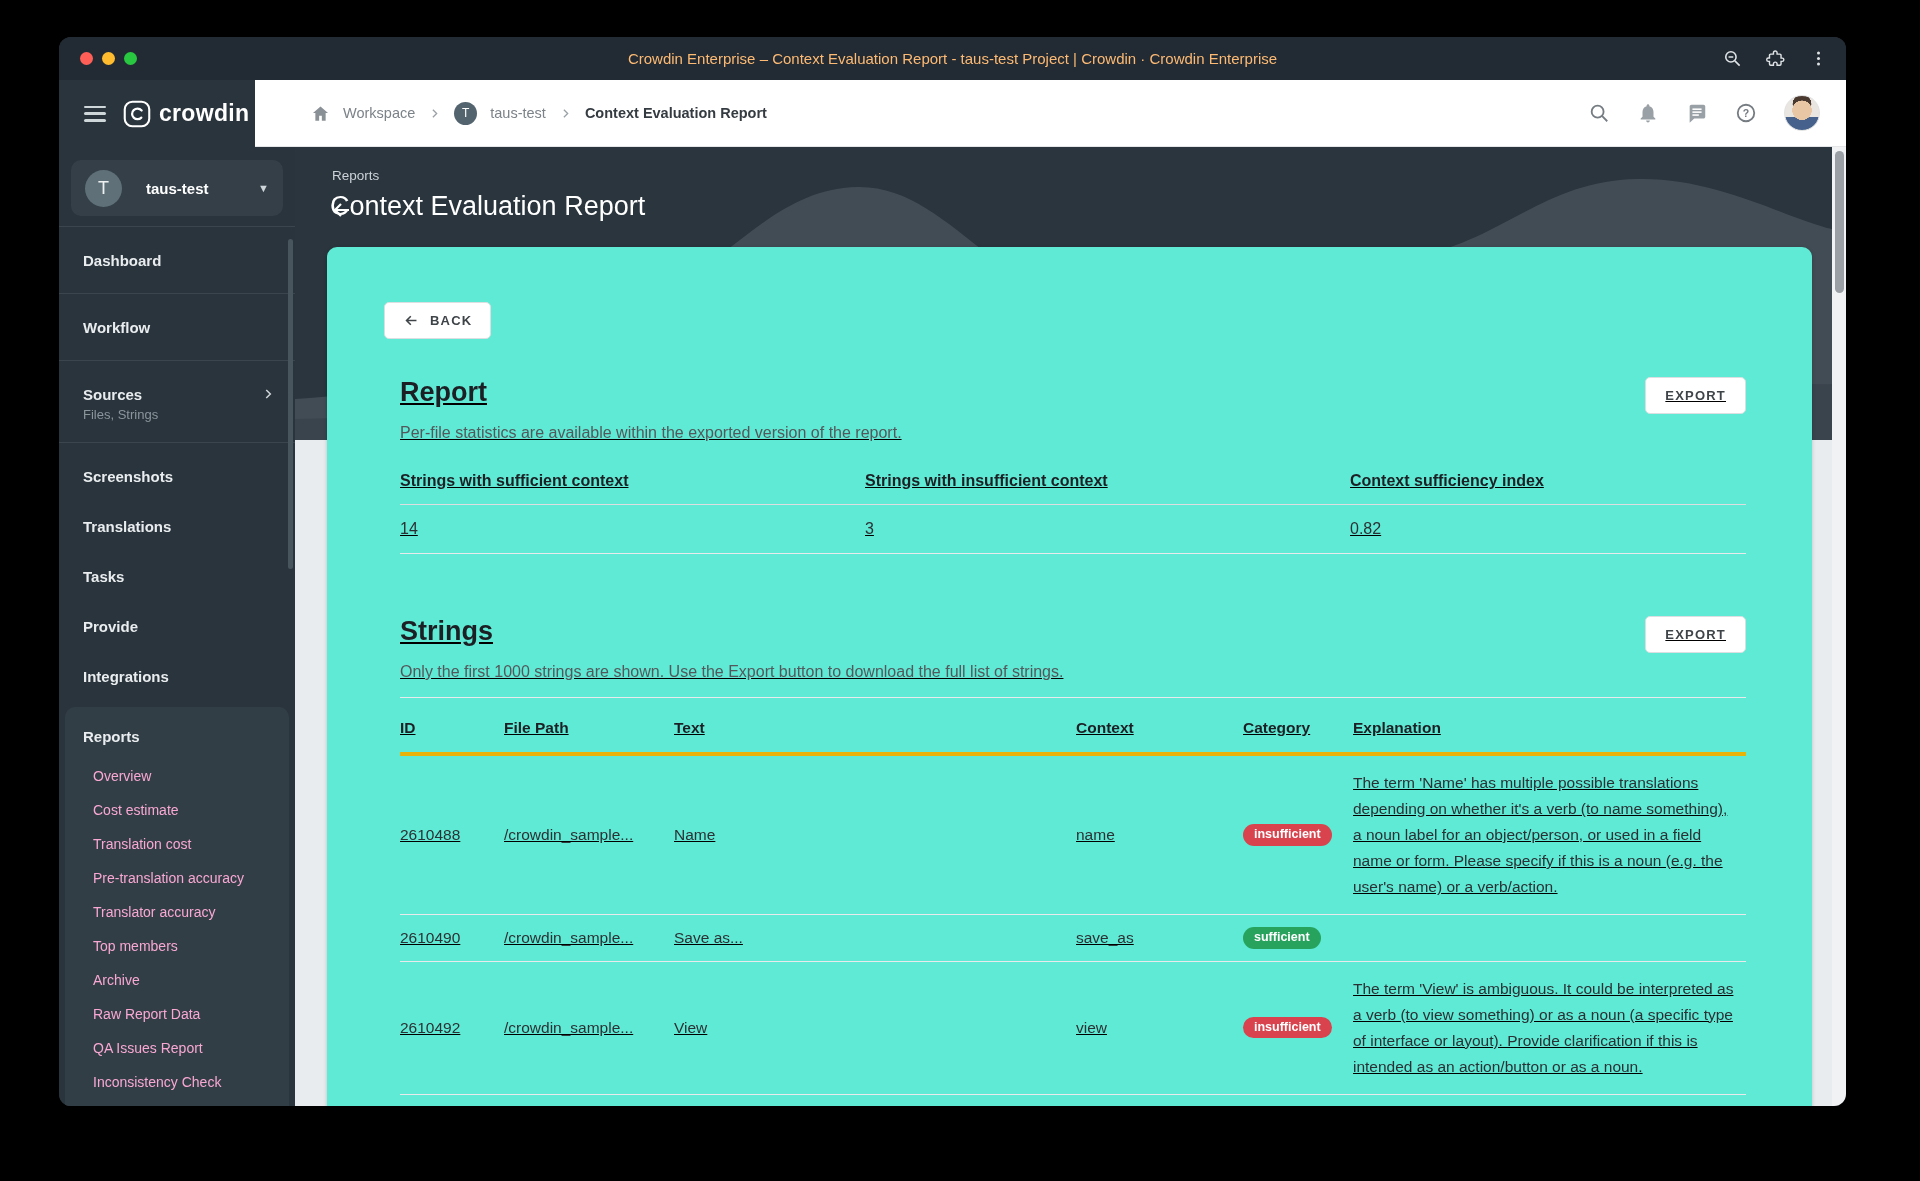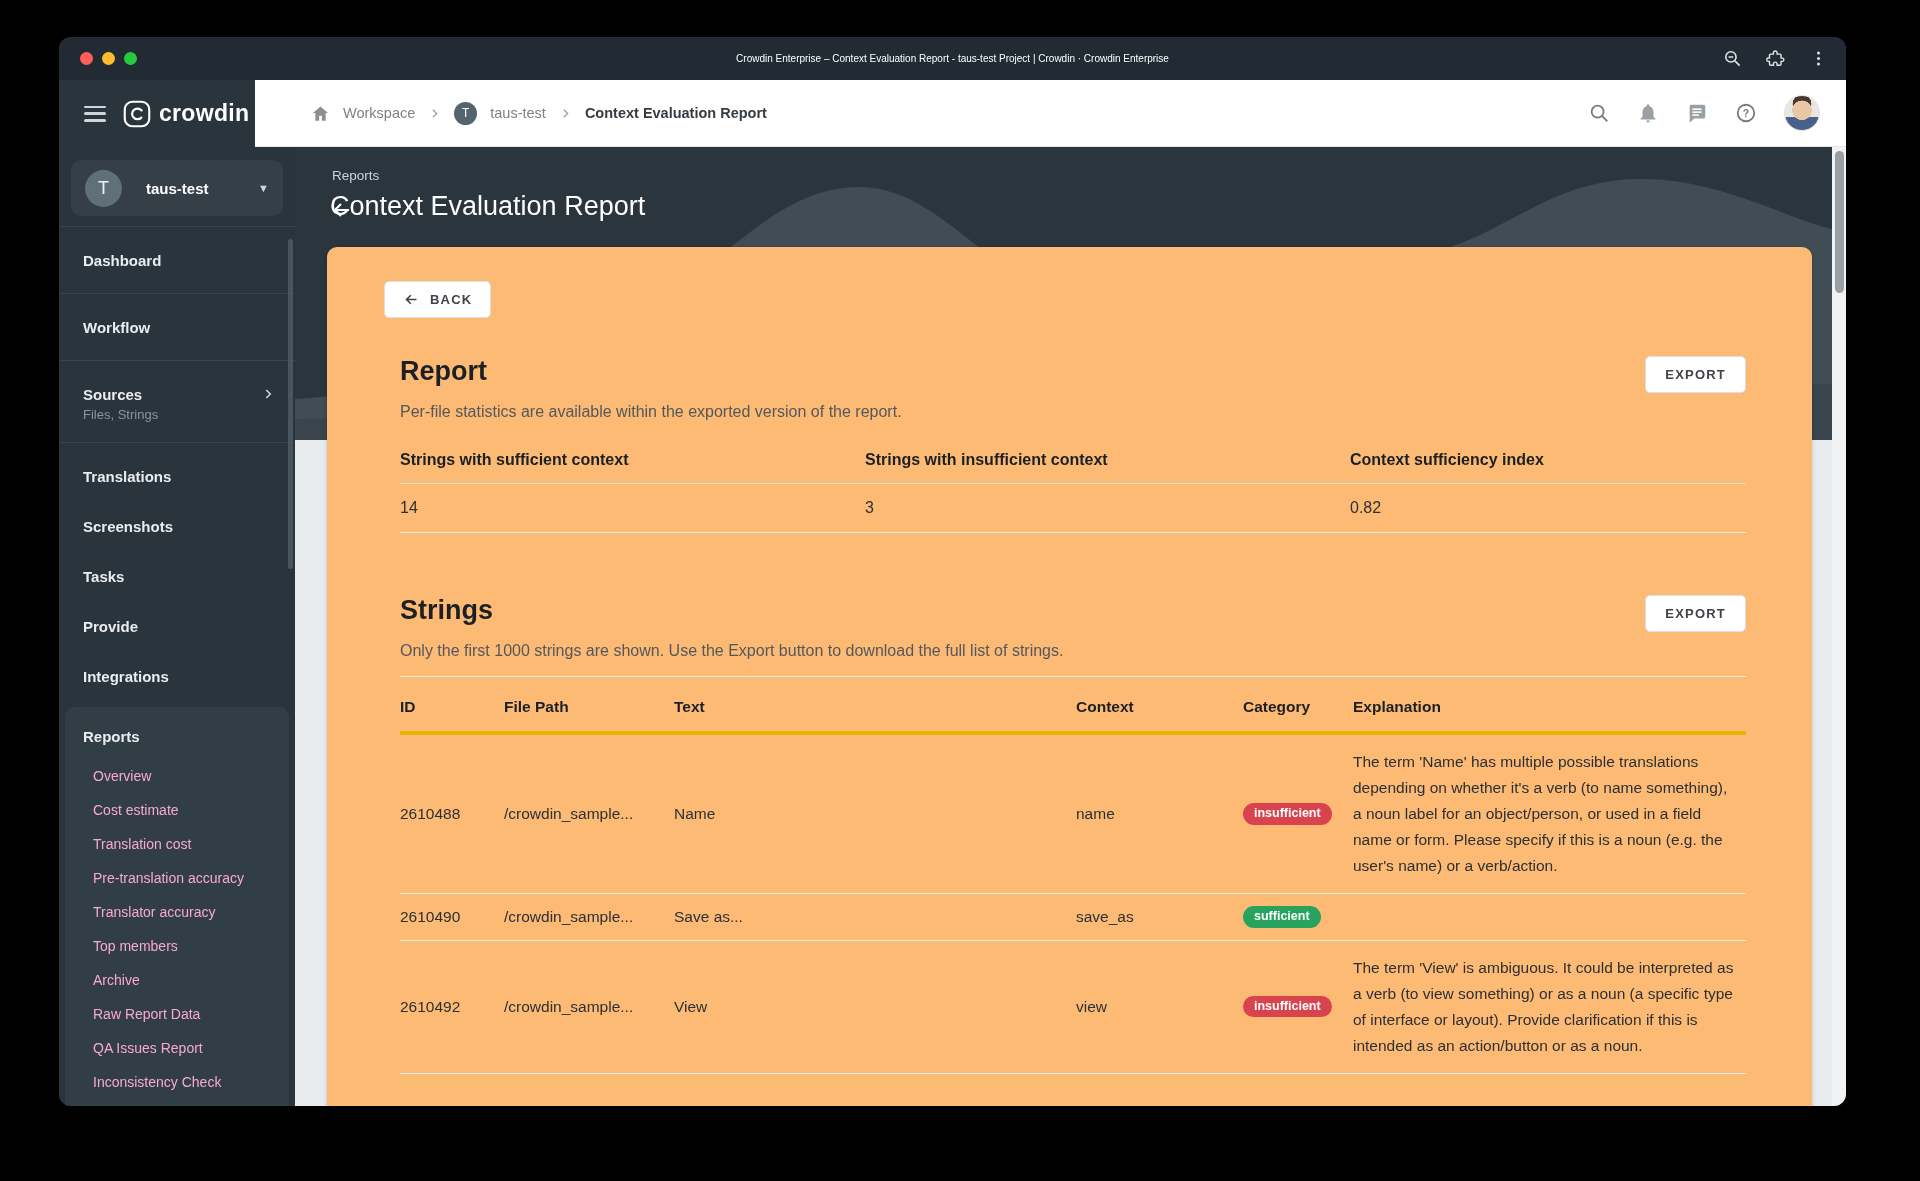--- a/index.html
+++ b/index.html
@@ -6,21 +6,21 @@
   html,body { width:1920px; height:1181px; background:#000; font-family:"Liberation Sans","DejaVu Sans",sans-serif; overflow:hidden; }
 
   .window { position:absolute; left:59px; top:37px; width:1787px; height:1069px;
     border-radius:12px; overflow:hidden; background:#2a343c; display:flex; flex-direction:column; }
 
   
   .titlebar { height:43px; background:#222b33; display:flex; align-items:center; position:relative; flex:none; }
   .traffic { display:flex; gap:9px; margin-left:21px; }
   .traffic span { width:13px; height:13px; border-radius:50%; display:block; }
   .tl-red{background:#ff5f57;} .tl-yellow{background:#febc2e;} .tl-green{background:#28c840;}
-  .tab-title { position:absolute; left:0; right:0; text-align:center; color:#ffffff; font-size:10px; pointer-events:none; }
+  .tab-title { position:absolute; left:0; right:0; text-align:center; color:#fdba74; font-size:15px; pointer-events:none; }
   .tb-icons { margin-left:auto; display:flex; align-items:center; gap:24px; padding-right:18px; color:#dfe3e6; }
   .tb-icons svg { width:19px; height:19px; display:block; }
 
   
   .app-header { height:67px; display:flex; flex:none; }
   .logo-zone { width:196px; background:#2a343c; display:flex; align-items:center; flex:none; }
   .hamburger { width:22px; height:16px; margin-left:25px; display:flex; flex-direction:column; justify-content:space-between; cursor:pointer; }
   .hamburger i { height:2.5px; background:#cfd6da; border-radius:2px; display:block; }
   .brand { display:flex; align-items:center; gap:8px; margin-left:17px; }
   .brand svg { width:28px; height:28px; }
@@ -63,22 +63,22 @@
 
   
   .content { flex:1; position:relative; background:#e9ecee; min-width:0; overflow:hidden; }
   .hero { position:absolute; left:0; top:0; width:100%; height:293px; background:#2a353d; overflow:hidden; }
   .hero svg { position:absolute; left:0; bottom:0; width:100%; height:100%; }
   .hero-eyebrow { position:absolute; left:37px; top:21px; font-size:13.5px; color:#ccd3d8; }
   .hero-title-row { position:absolute; left:35px; top:44px; display:flex; align-items:center; gap:15px; color:#fff; }
   .hero-title-row svg { width:24px; height:24px; stroke:#fff; cursor:pointer; }
   .hero-title { font-size:27px; font-weight:500; color:#fff; }
 
-  .card { position:relative; margin:100px 20px 0 32px; background:#fdba74; border-radius:10px 10px 0 0;
-    box-shadow:0 1px 4px rgba(0,0,0,.18); min-height:880px; padding:34px 66px 0 73px; }
+  .card { position:relative; margin:100px 20px 0 32px; background:#5eead4; border-radius:10px 10px 0 0;
+    box-shadow:0 1px 4px rgba(0,0,0,.18); min-height:880px; padding:55px 66px 0 73px;text-decoration:underline; }
 
   .btn { display:inline-flex; align-items:center; gap:10px; border:1px solid #dcdfe1; background:#fff; border-radius:5px;
     font-size:13px; font-weight:700; letter-spacing:1.2px; color:#3f4449; cursor:pointer; font-family:inherit; }
   .btn-back { height:37px; padding:0 18px; margin-left:-16px; }
   .btn-back svg { width:17px; height:17px; stroke:#3f4449; }
   .btn-export { height:37px; padding:0 19px; }
 
   .sect-head { display:flex; align-items:flex-start; justify-content:space-between; margin-top:38px; }
   .sect-title { font-size:27px; font-weight:700; color:#1c2025; }
   .sect-sub { margin-top:10px; font-size:16px; color:#54585c; }
@@ -208,24 +208,24 @@
       <div class="side-divider"></div>
       <div class="nav-item">
         <span>Sources</span>
         <svg class="chev" viewBox="0 0 24 24" fill="none" stroke-width="2.6">
             <path d="M9 5l7 7-7 7"></path>
           </svg>
       </div>
       <div class="nav-sub-label">Files, Strings</div>
       <div class="side-divider"></div>
       <div class="nav-item">
+          <span>Screenshots</span>
+        </div>
+      <div class="nav-item">
           <span>Translations</span>
-        </div>
-      <div class="nav-item">
-          <span>Screenshots</span>
         </div>
       <div class="nav-item">
           <span>Tasks</span>
         </div>
       <div class="nav-item">
           <span>Provide</span>
         </div>
       <div class="nav-item">
           <span>Integrations</span>
         </div>

